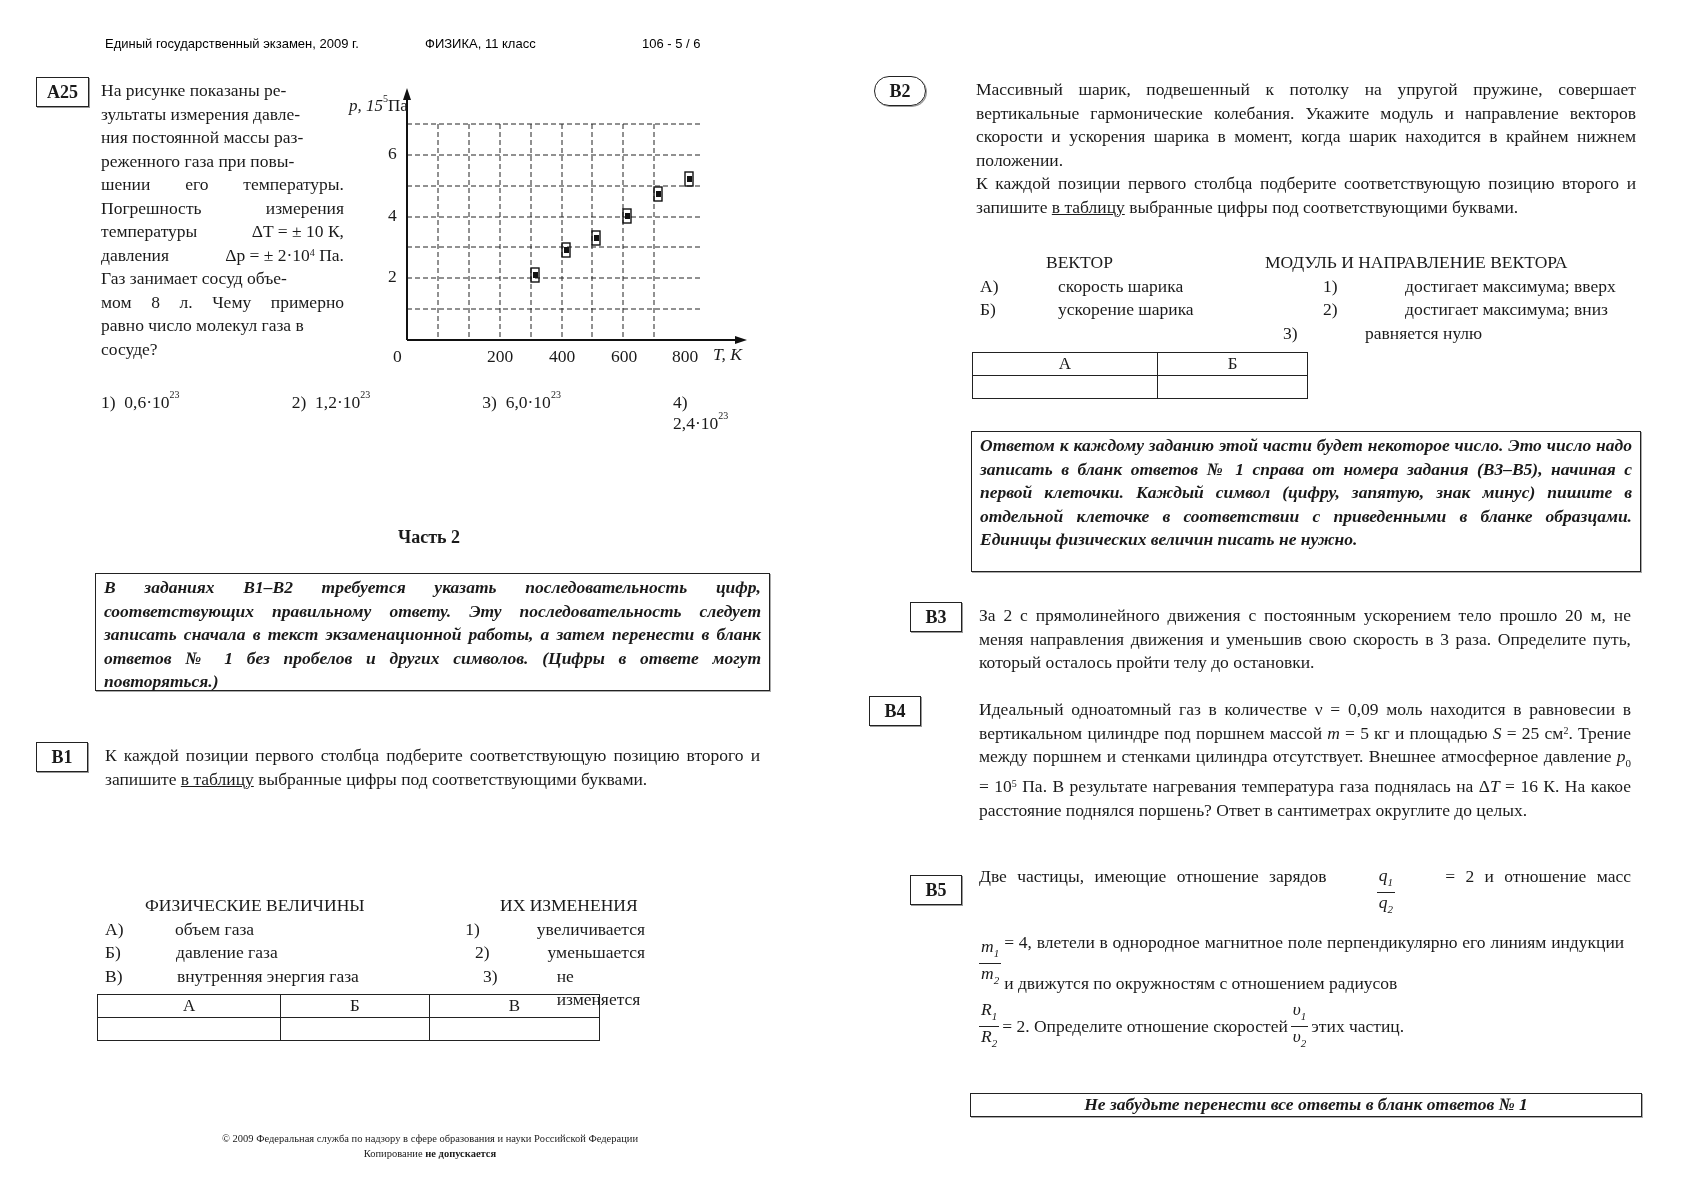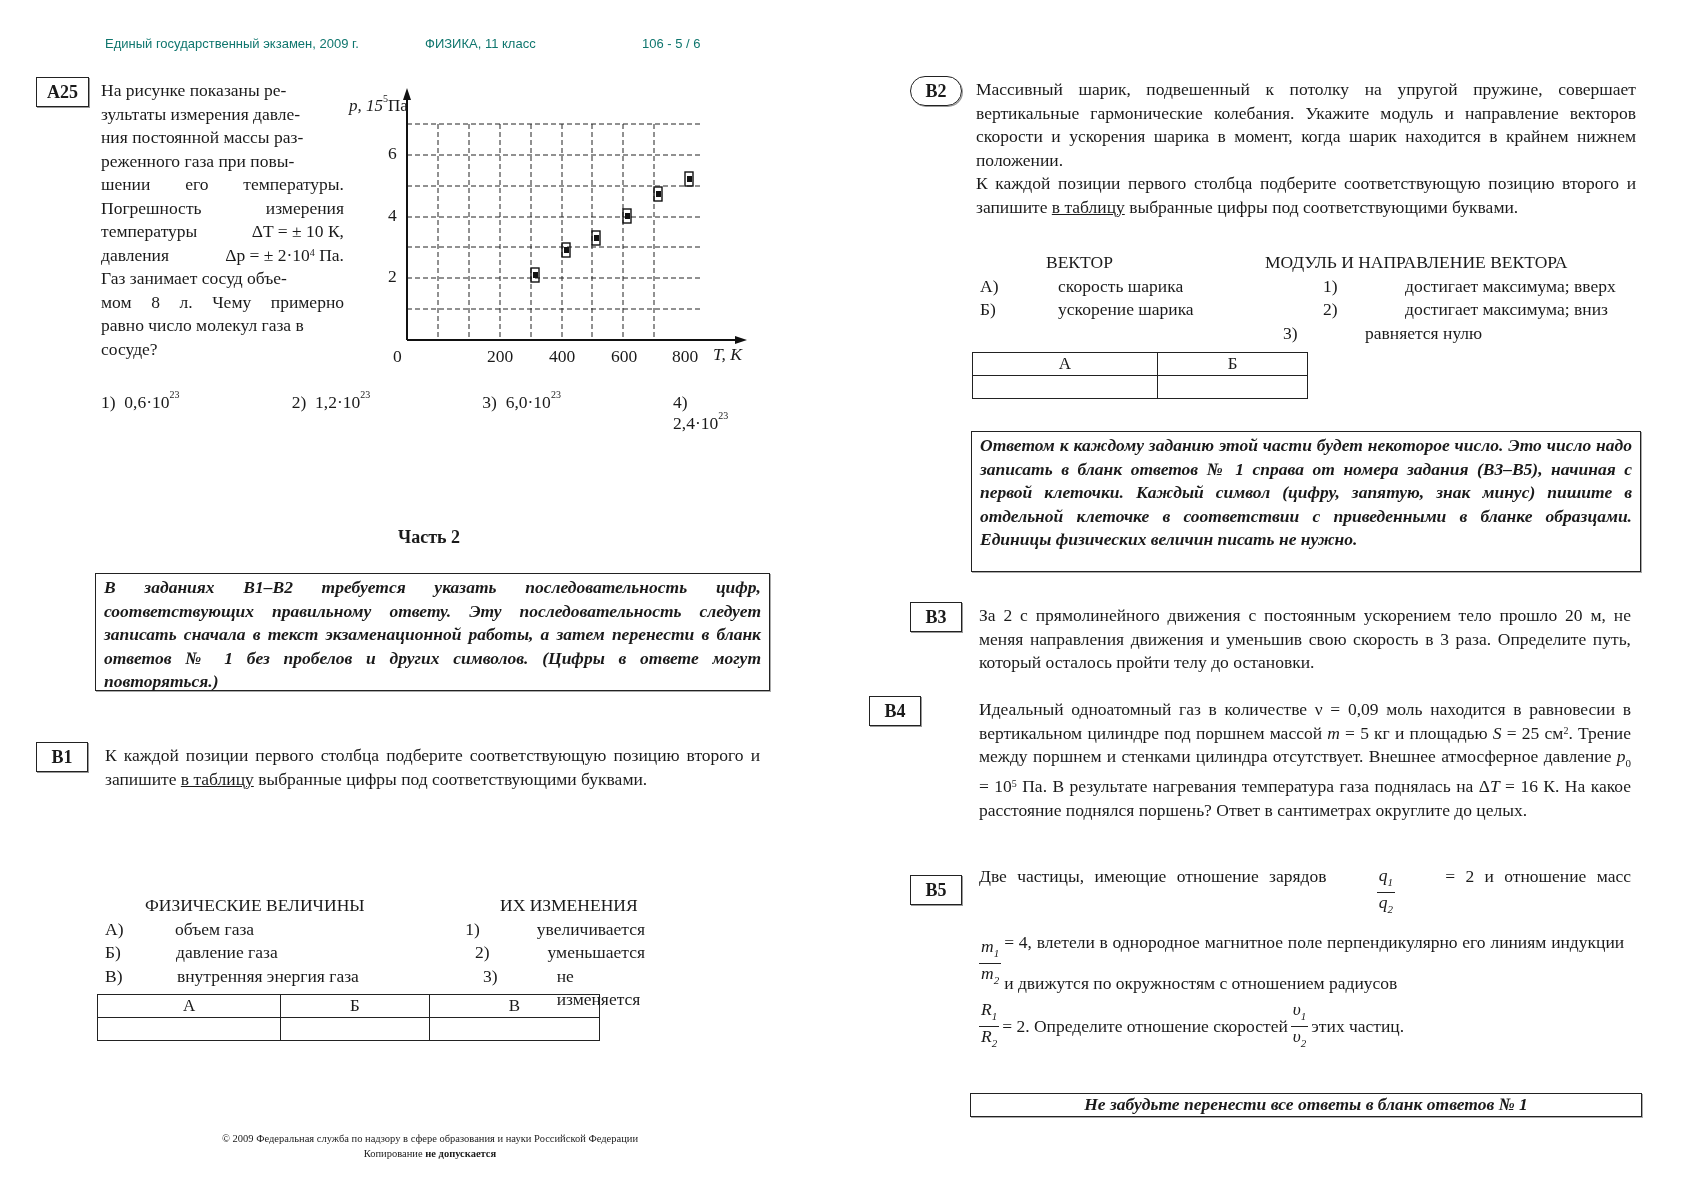--- a/index.html
+++ b/index.html
@@ -1,19 +1,19 @@
 <!DOCTYPE html>
 <html><head>
 <meta charset="utf-8">
 <style>
   html, body { margin:0; padding:0; background:#ffffff; }
   body { width:1687px; height:1195px; position:relative; overflow:hidden; color:#1a1a1a;
          font-family:"Liberation Serif", serif; font-size:17.5px; }
   .abs { position:absolute; }
-  .hdr { font-family:"Liberation Sans", sans-serif; font-size:13px; color:#0f766e; top:36px; }
+  .hdr { font-family:"Liberation Sans", sans-serif; font-size:13px; color:#000000; top:36px; }
   .tag { position:absolute; border:1.5px solid #222; font-weight:bold; font-size:18px;
          text-align:center; line-height:28px; box-shadow:1px 1px 0 #999; }
   .para { position:absolute; text-align:justify; line-height:23.5px; }
   .para p { margin:0; }
   .u { text-decoration:underline; }
   .it { font-style:italic; }
   sup { font-size:10px; vertical-align:top; position:relative; top:-3px; }
   sub { font-size:11px; }
   .notice { position:absolute; border:1.5px solid #222; font-weight:bold; font-style:italic;
             text-align:justify; line-height:23.5px; padding:2px 8px; box-sizing:border-box;
@@ -165,21 +165,21 @@
     <td></td>
   </tr>
 </tbody>
   </table>
 
 <div class="footer" style="left:160px;top:1131px;width:540px;">
   <div>© 2009 Федеральная служба по надзору в сфере образования и науки Российской Федерации</div>
   <div><span>Копирование </span><b>не допускается</b></div>
 </div>
 
-<div class="tag" style="left:910px;top:76px;width:50px;height:28px;border-radius:15px;">B2</div>
+<div class="tag" style="left:874px;top:76px;width:50px;height:28px;border-radius:15px;">B2</div>
 <div class="para" style="left:976px;top:78px;width:660px;">
   <p>Массивный шарик, подвешенный к потолку на упругой пружине, совершает вертикальные гармонические колебания. Укажите модуль и направление векторов скорости и ускорения шарика в момент, когда шарик находится в крайнем нижнем положении.</p>
   <p><span>К каждой позиции первого столбца подберите соответствующую позицию второго и запишите </span><span class="u">в таблицу</span><span> выбранные цифры под соответствующими буквами.</span></p>
 </div>
 <div class="opts" style="left:980px;top:251px;width:640px;">
   <div class="row">
     <span style="width:245px;padding-left:66px;box-sizing:border-box;">ВЕКТОР</span>
     <span>МОДУЛЬ И НАПРАВЛЕНИЕ ВЕКТОРА</span>
   </div>
   <div class="row">

